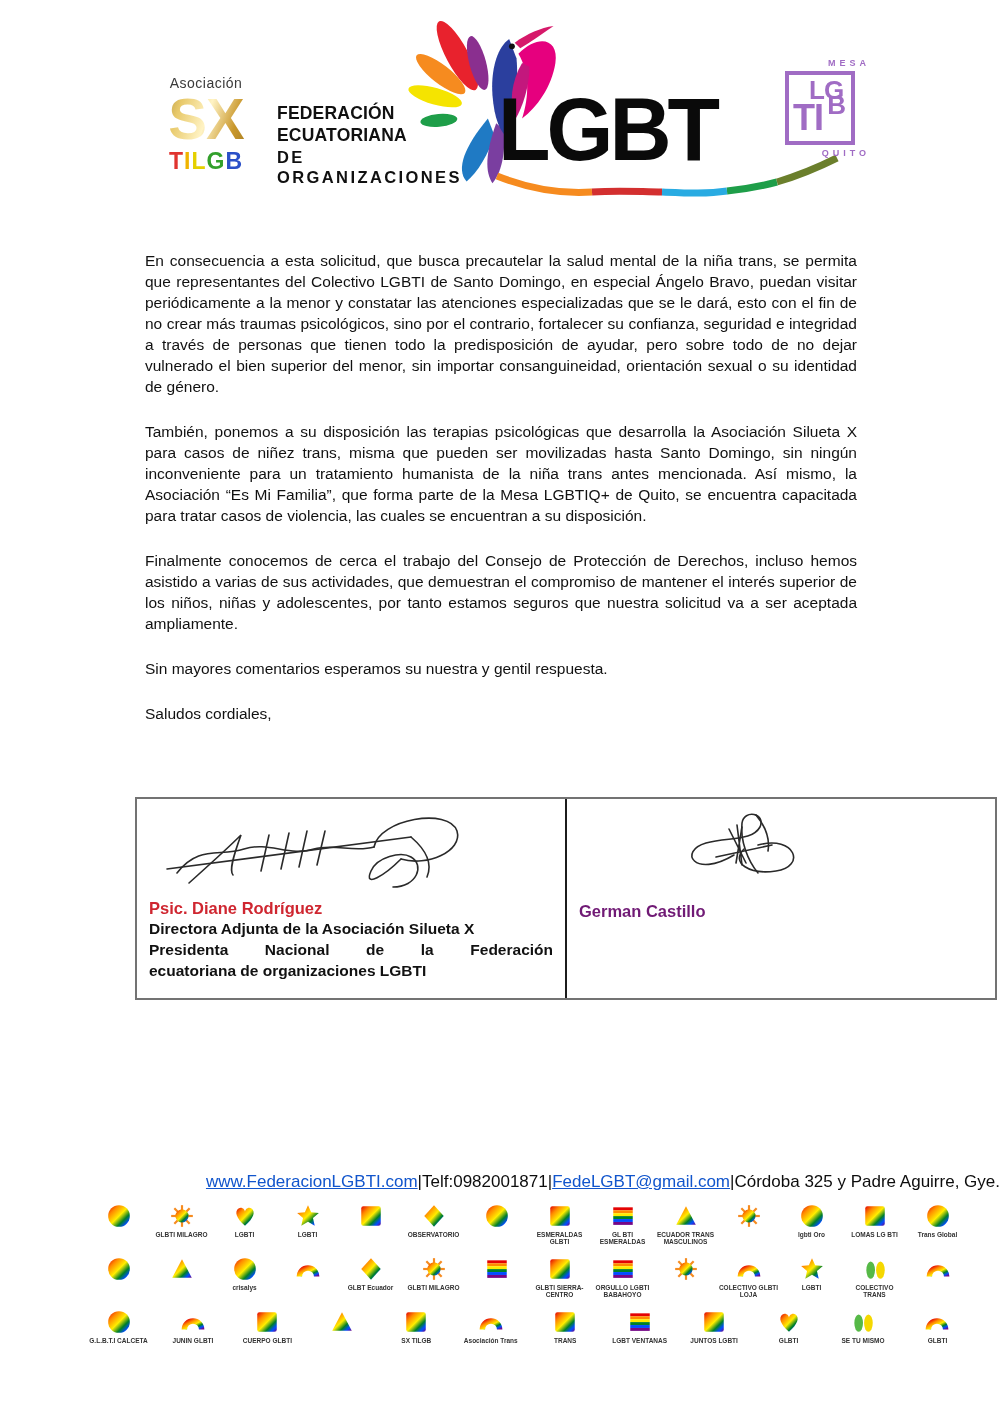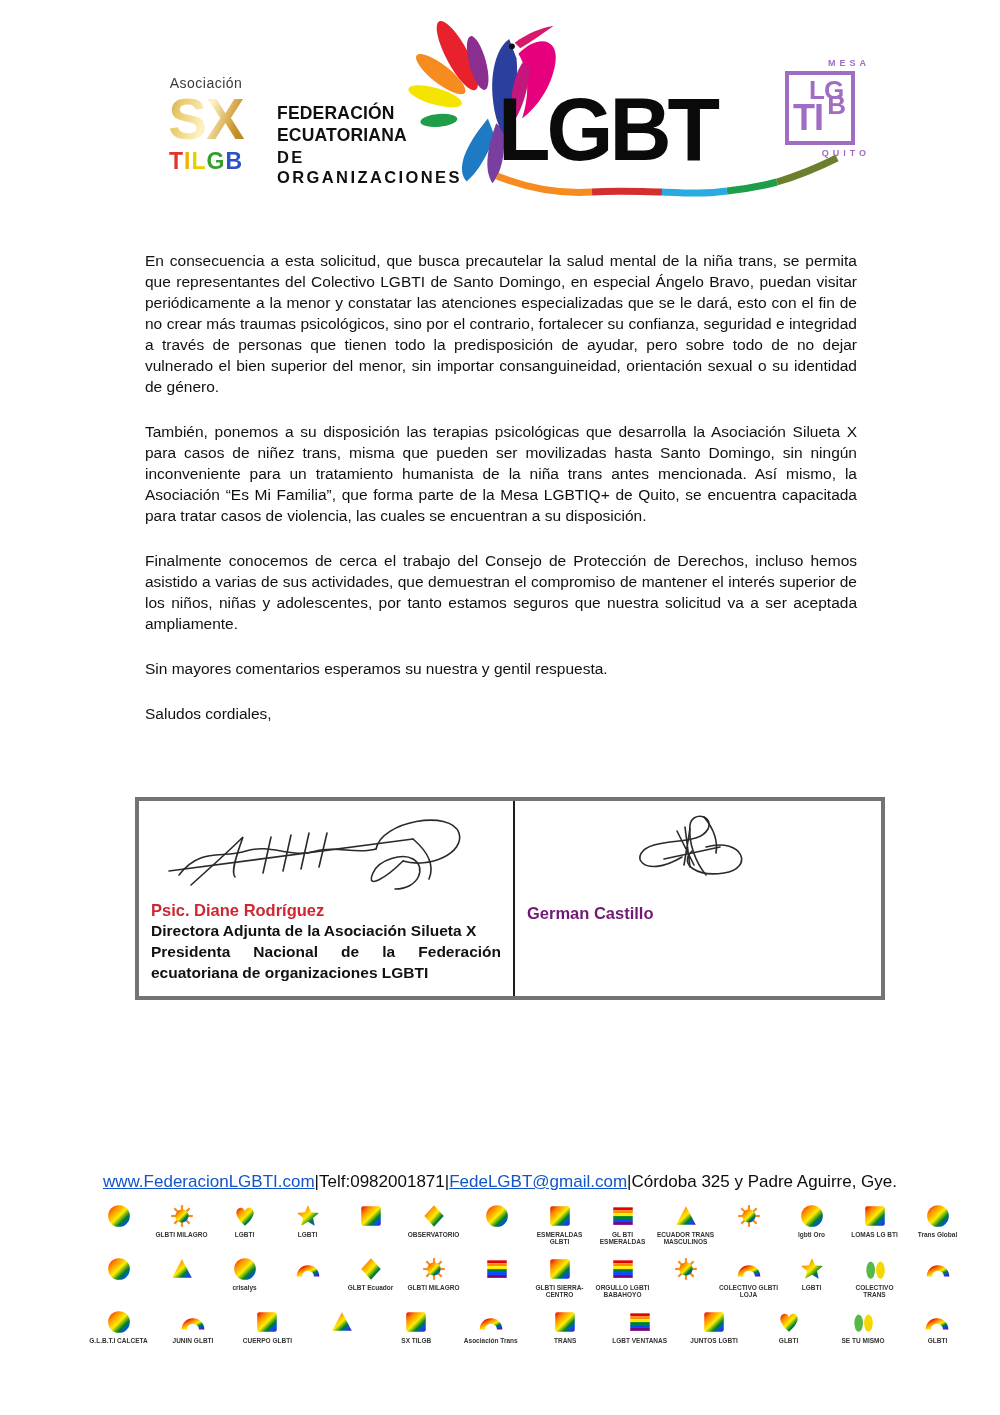--- a/index.html
+++ b/index.html
@@ -34,31 +34,31 @@
     color:#a06cc4;font-weight:bold;
   }
   #mesa-box .m-lg{position:absolute;left:20px;top:0px;font-size:26px;letter-spacing:-1px;}
   #mesa-box .m-b{position:absolute;right:5px;top:15px;font-size:26px;}
   #mesa-box .m-ti{position:absolute;left:4px;bottom:2px;font-size:36px;letter-spacing:-1px;}
   
   #body-text{position:absolute;left:145px;top:250px;width:712px;font-size:15.5px;line-height:21px;text-align:justify;}
   #body-text p{margin:0 0 24px 0;}
   
   #sig-box{
-    position:absolute;left:135px;top:797px;width:750px;height:203px;
-    border:4px solid #737373;display:flex;box-sizing:border-box;
+    position:absolute;left:135px;top:797px;width:862px;height:203px;
+    border:2px solid #737373;display:flex;box-sizing:border-box;
   }
   .sig-col{flex:1;position:relative;box-sizing:border-box;padding:6px 12px 0 12px;}
   .sig-col.right{border-left:2px solid #1c1c1c;}
   .sig-img{display:block;}
   .sig-name{font-size:16.5px;font-weight:bold;margin-top:2px;}
   .sig-line{font-size:15.5px;font-weight:bold;line-height:21px;}
   .sig-line.spread{text-align:justify;text-align-last:justify;}
   
-  #contact-line{position:absolute;left:0;top:1172px;width:100%;text-align:center;font-size:17px;color:#0d0d0d;}
+  #contact-line{position:absolute;left:0;top:1172px;width:100%;text-align:right;font-size:17px;color:#0d0d0d;}
   #contact-line a{text-decoration:underline;cursor:pointer;}
   #logo-grid{
     position:absolute;left:88px;top:1203px;width:880px;
     display:flex;flex-wrap:wrap;justify-content:space-between;row-gap:10px;
   }
   .logo-tile{width:61px;display:flex;flex-direction:column;align-items:center;gap:2px;}
   .logo-caption{
     font-size:6.5px;line-height:1.15;text-align:center;color:#333;font-weight:bold;
     height:15px;overflow:hidden;width:100%;
   }

